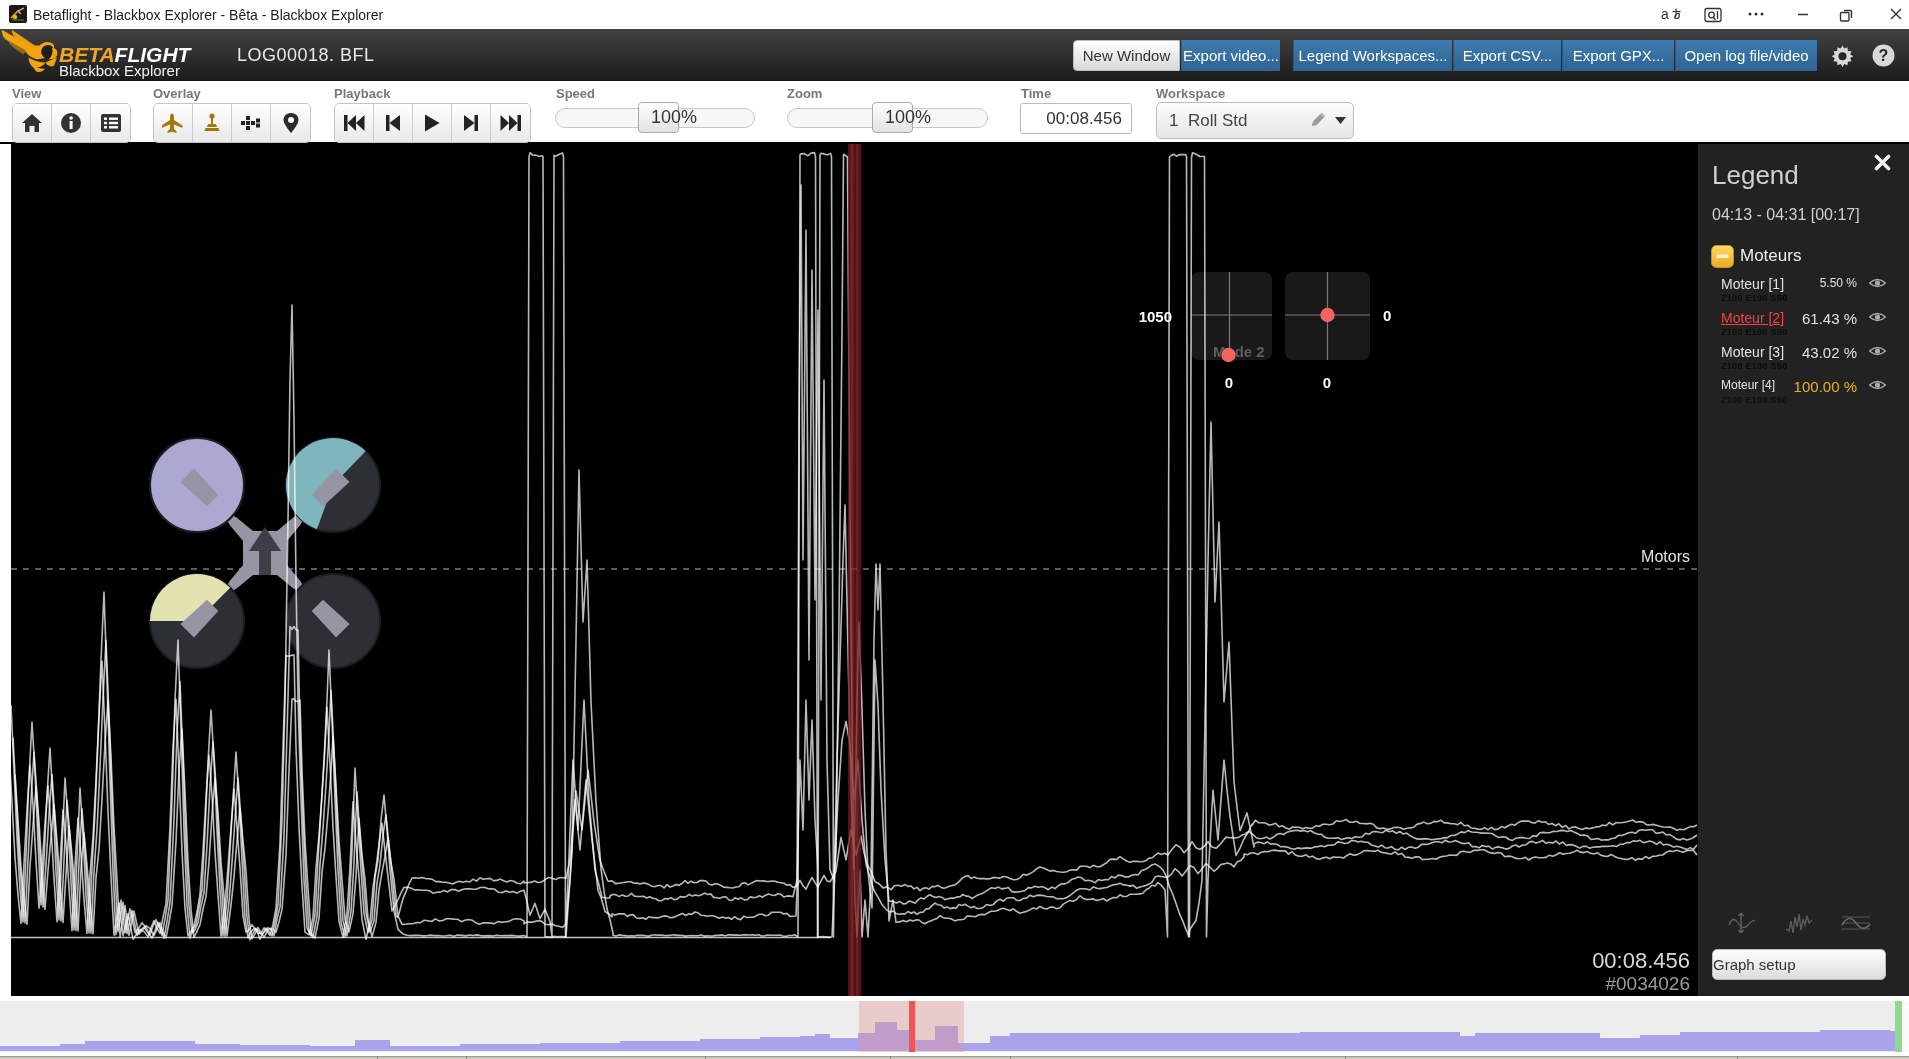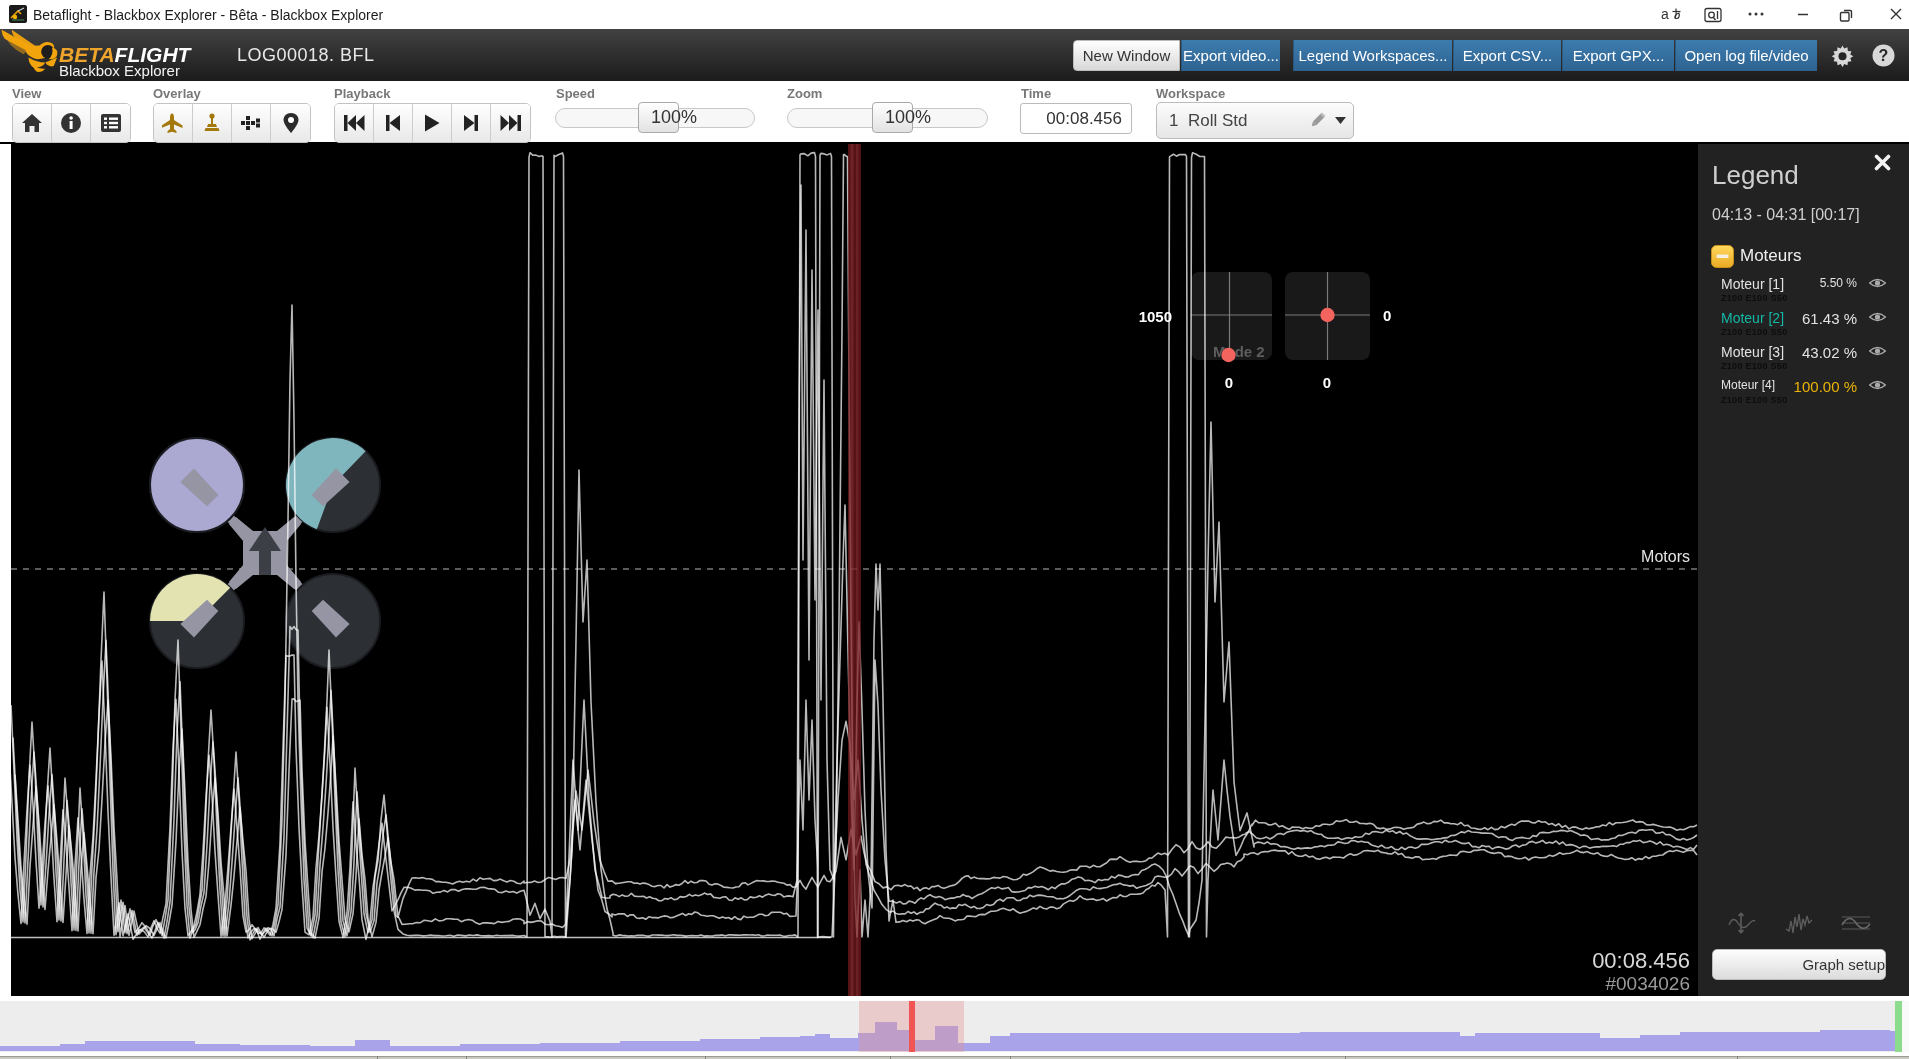--- a/index.html
+++ b/index.html
@@ -32,21 +32,21 @@
  border:1px solid #bbb;border-radius:3px;font-size:17px;color:#333;
  text-align:right;line-height:29px;padding-right:9px;}
 #wsbox{left:1156px;top:21px;width:198px;height:37px;
  background:linear-gradient(#fcfcfc,#e6e6e6);border:1px solid #bbb;border-radius:5px;}
 #graph{left:11px;top:144px;width:1687px;height:852px;background:#000;}
 #sidebar{left:1698px;top:144px;width:211px;height:852px;background:#222;color:#ccc;}
 #seekbar{left:0;top:1001px;width:1909px;height:51px;background:#ededed;}
 #bstrip{left:0;top:1056px;width:1909px;height:3px;background:#c9c9c1;border-top:1px solid #9a9a92;}
 .gsetup{position:absolute;left:14px;top:805px;width:174px;height:31px;
  background:linear-gradient(#fdfdfd,#dcdcdc);border:1px solid #bbb;border-radius:5px;
- color:#333;font-size:15px;text-align:right;line-height:29px;}
+ color:#333;font-size:15px;text-align:left;line-height:29px;}
 </style></head><body>
 <div class="abs" id="titlebar">
  <svg class="abs" style="left:9px;top:5px" width="19" height="19">
   <rect x="0" y="0" width="18" height="18" rx="2" fill="#1a1a1a"></rect>
   <path d="M2 13 L9 6 L12 9" stroke="#e8a000" stroke-width="1.6" fill="none"></path>
   <path d="M9 6 L15 3" stroke="#cccccc" stroke-width="1.2" fill="none"></path>
   <circle cx="6" cy="12" r="2.2" fill="#f0b400"></circle>
   <path d="M3 15 L15 15" stroke="#3a6a4a" stroke-width="1.4"></path>
  </svg>
  <div class="abs" id="titletext">Betaflight - Blackbox Explorer - Bêta - Blackbox Explorer</div>
@@ -298,21 +298,21 @@
       <rect x="5.5" y="9.5" width="12" height="3.6" rx="1" fill="#f5f0e0"></rect>
     </svg>
     <div class="abs" style="left:42px;top:102px;font-size:17px;color:#efefef;">Moteurs</div>
     <div class="abs" style="left:23px;top:132px;font-size:14px;color:#e2e2e2;">Moteur [1]</div>
     <div class="abs" style="left:23px;top:149px;font-size:9px;font-weight:bold;color:#0d0d0d;letter-spacing:0.3px;">Z100 E100 S50</div>
     <div class="abs" style="right:52px;top:132px;font-size:12px;color:#e2e2e2;text-align:right;">5.50 %</div>
     <svg class="abs" style="right:23px;top:133px" width="17" height="12">
       <path d="M0.5 6 Q8.5 -1 16.5 6 Q8.5 13 0.5 6 Z" fill="none" stroke="#a9a9a9" stroke-width="1.4"></path>
       <circle cx="8.5" cy="6" r="2.6" fill="#a9a9a9"></circle>
     </svg>
-    <div class="abs" style="left:23px;top:166px;font-size:14px;color:#14b8a6;">Moteur [2]</div>
+    <div class="abs" style="left:23px;top:166px;font-size:14px;color:#ef4444;text-decoration:underline;">Moteur [2]</div>
     <div class="abs" style="left:23px;top:183px;font-size:9px;font-weight:bold;color:#0d0d0d;letter-spacing:0.3px;">Z100 E100 S50</div>
     <div class="abs" style="right:52px;top:166px;font-size:15px;color:#e2e2e2;">61.43 %</div>
     <svg class="abs" style="right:23px;top:167px" width="17" height="12">
       <path d="M0.5 6 Q8.5 -1 16.5 6 Q8.5 13 0.5 6 Z" fill="none" stroke="#a9a9a9" stroke-width="1.4"></path>
       <circle cx="8.5" cy="6" r="2.6" fill="#a9a9a9"></circle>
     </svg>
     <div class="abs" style="left:23px;top:200px;font-size:14px;color:#e2e2e2;">Moteur [3]</div>
     <div class="abs" style="left:23px;top:217px;font-size:9px;font-weight:bold;color:#0d0d0d;letter-spacing:0.3px;">Z100 E100 S50</div>
     <div class="abs" style="right:52px;top:200px;font-size:15px;color:#e2e2e2;">43.02 %</div>
     <svg class="abs" style="right:23px;top:201px" width="17" height="12">

